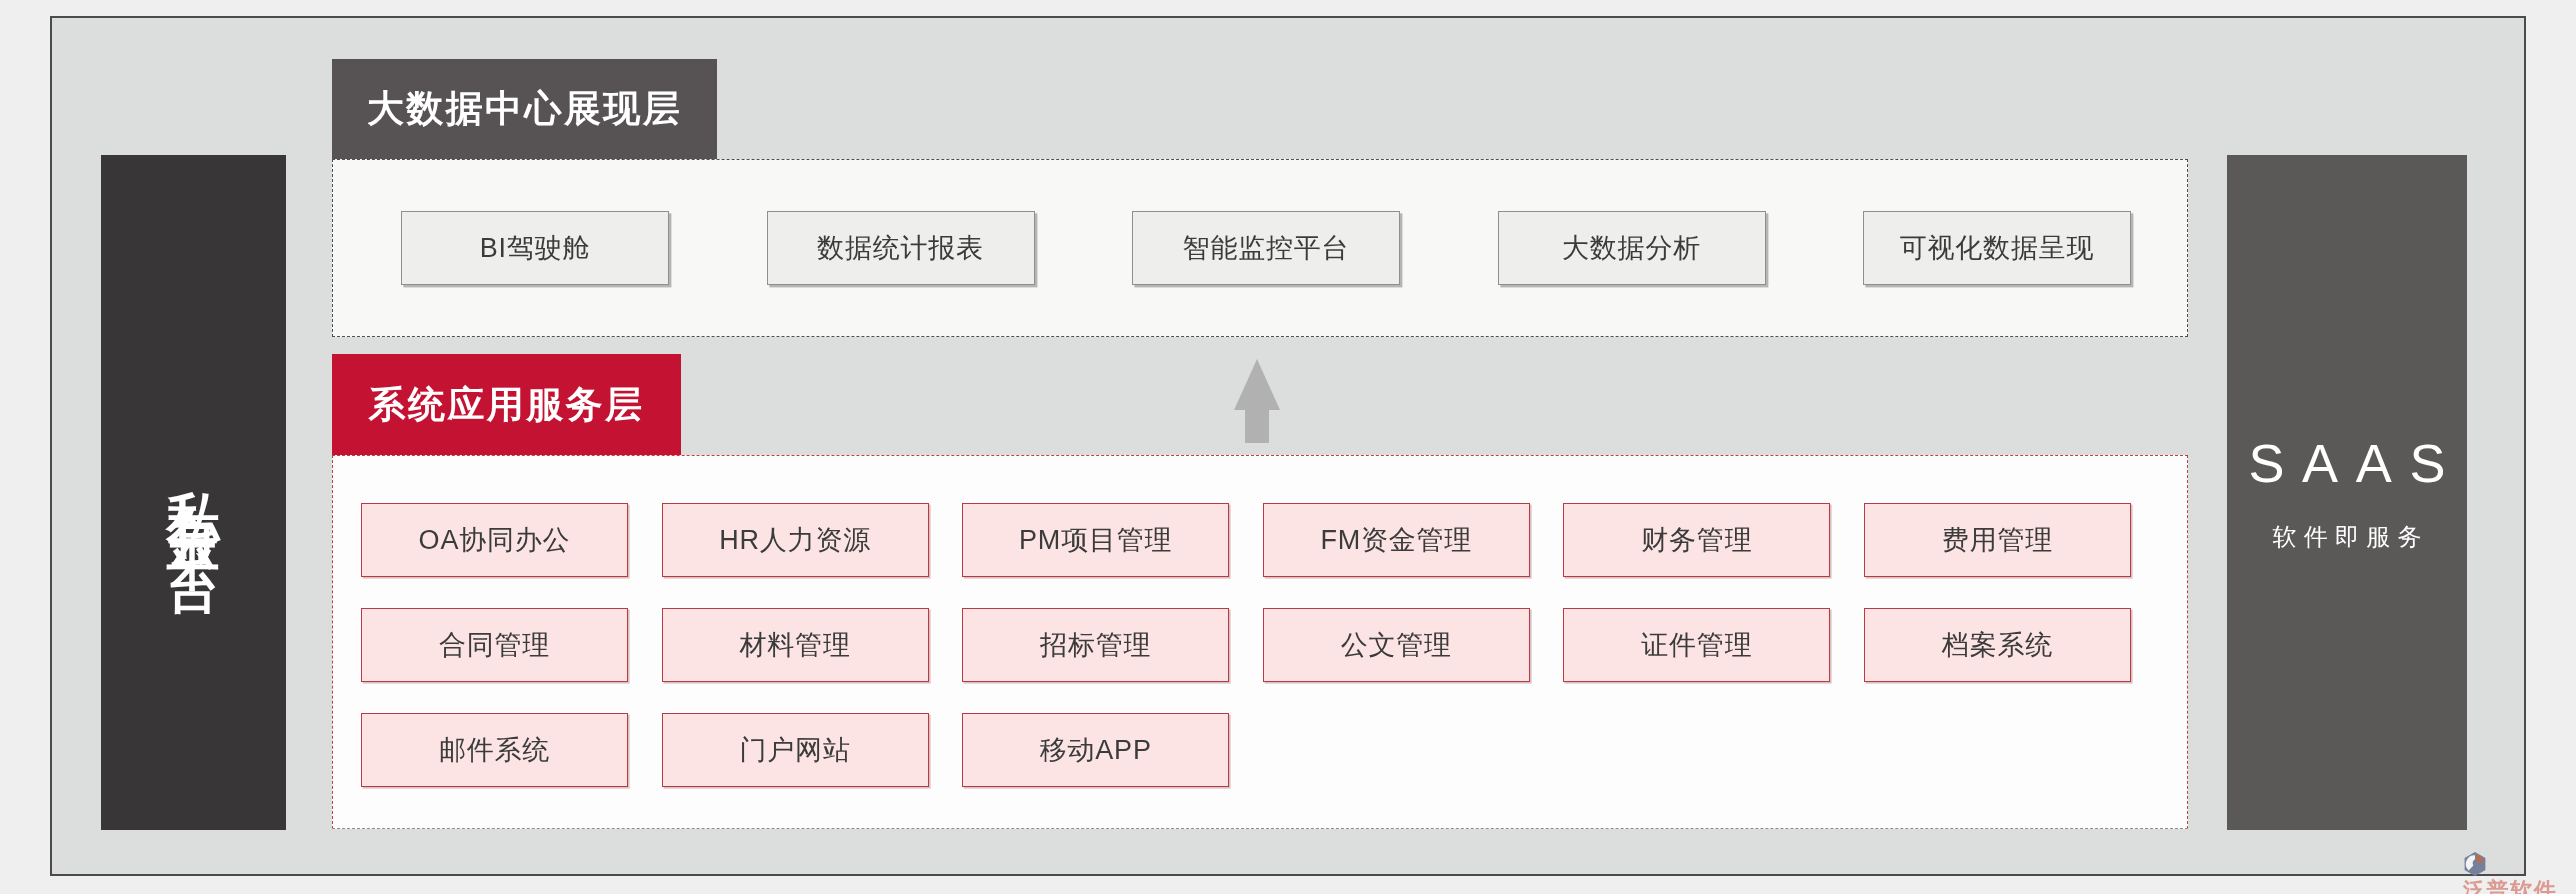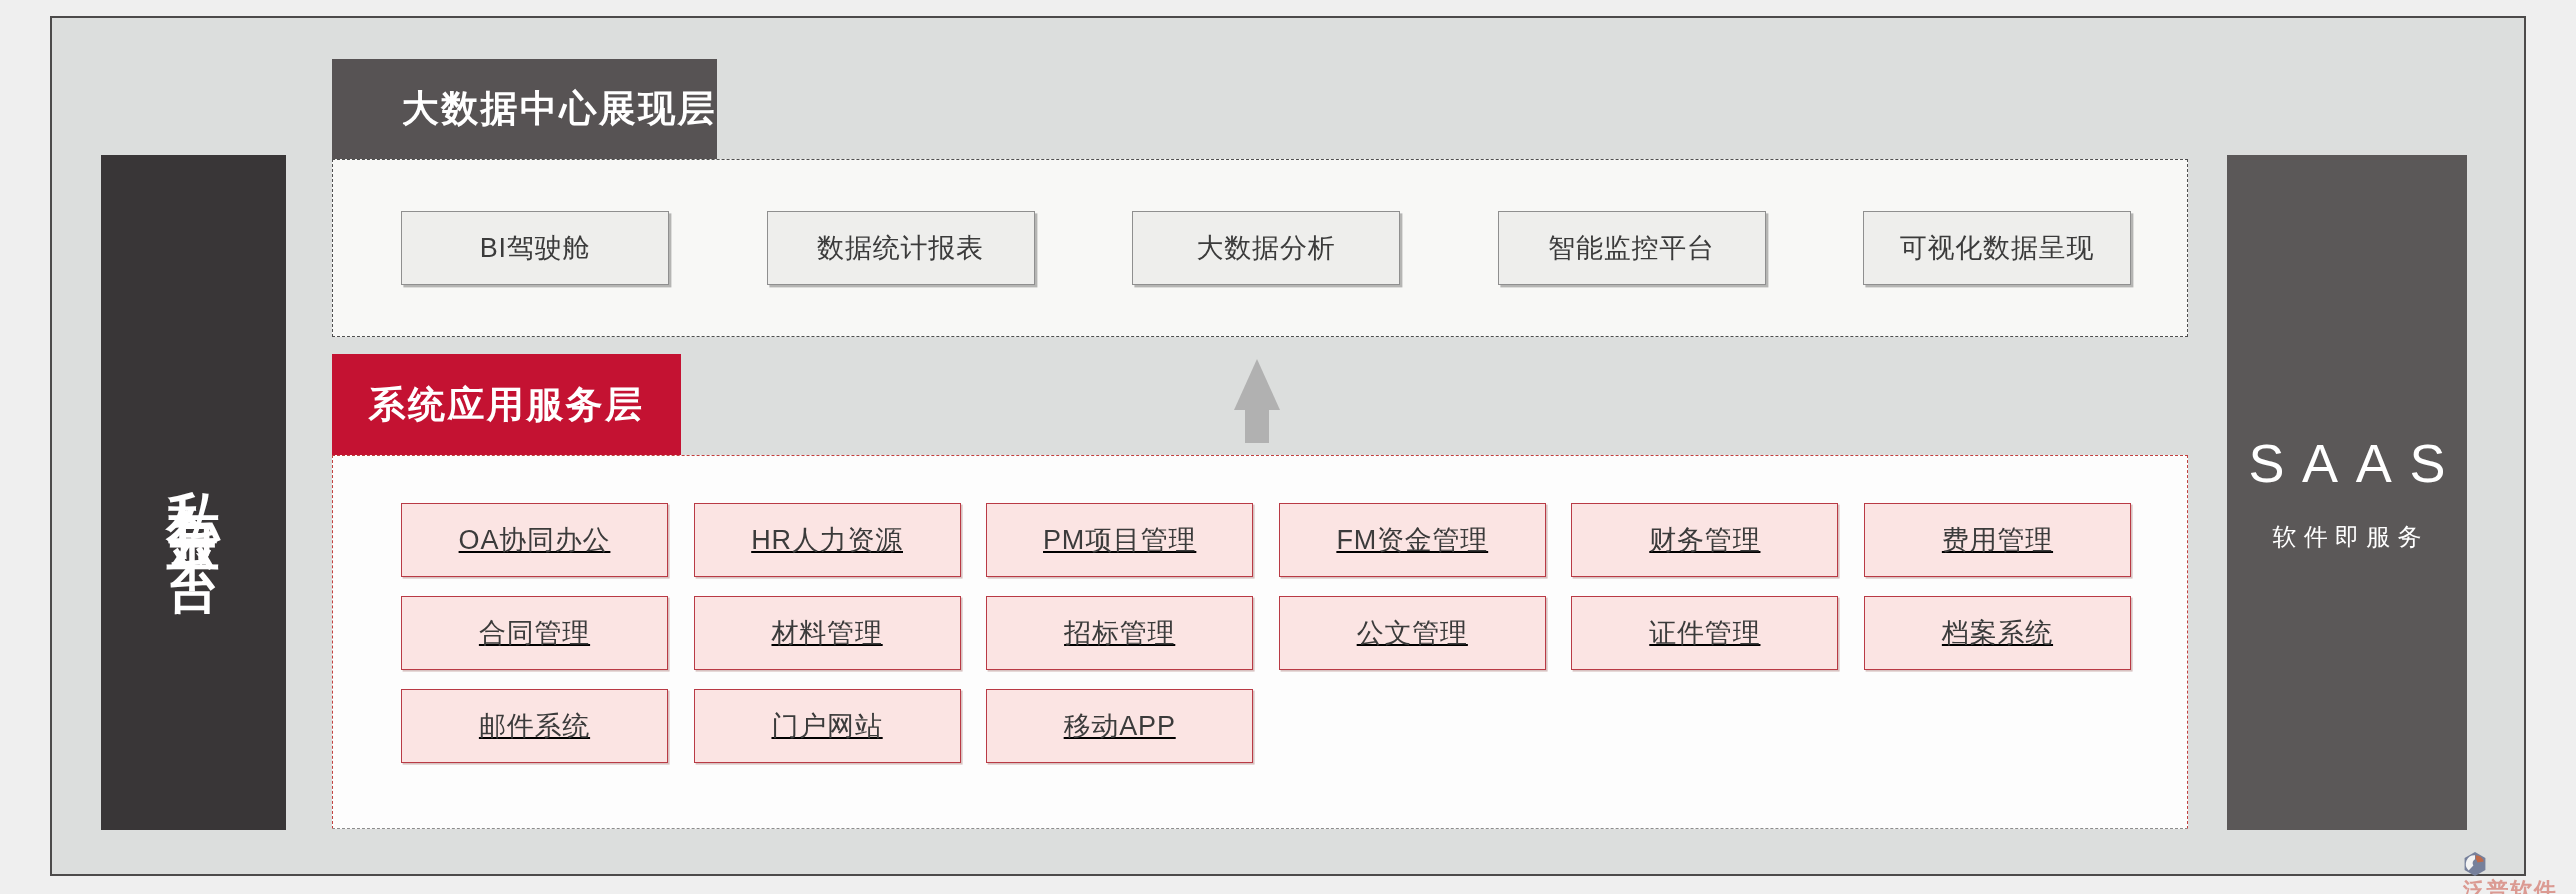--- a/index.html
+++ b/index.html
@@ -59,21 +59,20 @@
     display: flex; align-items: center; justify-content: center;
     color: #ffffff;
     font-size: 37px;
     font-weight: bold;
     letter-spacing: 2.4px;
   }
   .layer-header.dark {
     left: 332px; top: 59px;
     width: 385px; height: 100px;
     background: #575354;
-    justify-content: flex-end;
   }
   .layer-header.red {
     left: 332px; top: 354px;
     width: 349px; height: 101px;
     background: #c41232;
   }
   
   .container-top {
     position: absolute;
     left: 332px; top: 159px;
@@ -88,24 +87,23 @@
   .container-bottom {
     position: absolute;
     left: 332px; top: 455px;
     width: 1856px; height: 374px;
     background: #fdfdfd;
     border: 1.6px dashed;
     border-color: #c2403f #c2403f #8d8d8d #c2403f;
     display: grid;
     grid-template-columns: repeat(6, 267px);
     grid-auto-rows: 74px;
-    row-gap: 19px;
+    row-gap: 31px;
     justify-content: space-between;
-    padding: 47px 56px 0 68px;
-    text-decoration: underline;
+    padding: 47px 56px 0 28px;
   }
   
   .box {
     display: flex; align-items: center; justify-content: center;
     font-size: 27px;
     color: #3b3b3b;
     letter-spacing: 0.8px;
   }
   .box-gray {
     width: 268px; height: 74px;
@@ -173,24 +171,24 @@
 </div>
 
 <div class="container-top">
   <div class="box box-gray">
     <span>BI驾驶舱</span>
   </div>
   <div class="box box-gray">
     <span>数据统计报表</span>
   </div>
   <div class="box box-gray">
+    <span>智能监控平台</span>
+  </div>
+  <div class="box box-gray">
     <span>大数据分析</span>
-  </div>
-  <div class="box box-gray">
-    <span>智能监控平台</span>
   </div>
   <div class="box box-gray">
     <span>可视化数据呈现</span>
   </div>
 </div>
 
 <div class="up-arrow">
   <div class="head"></div>
   <div class="stem"></div>
 </div>

